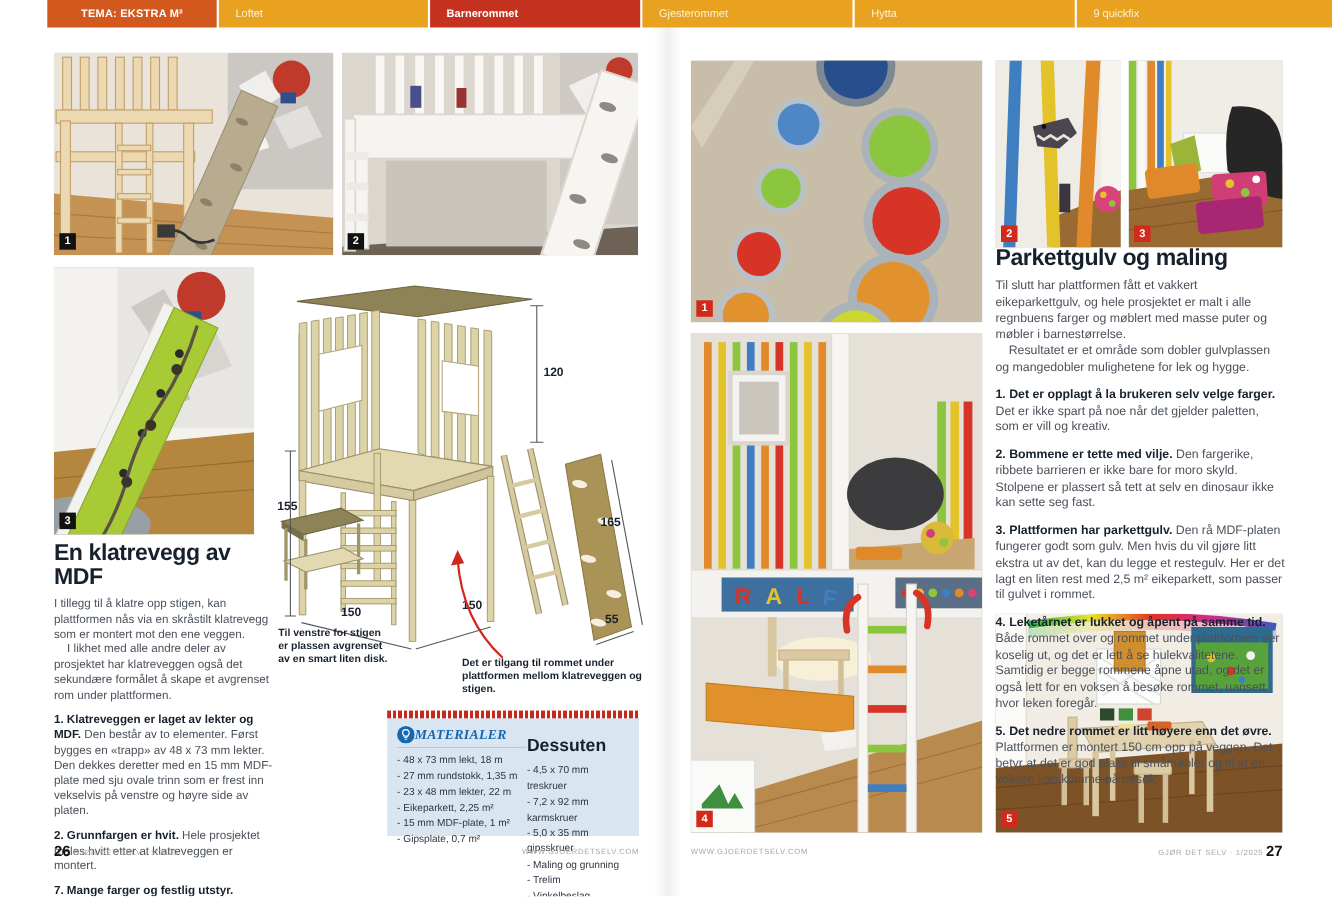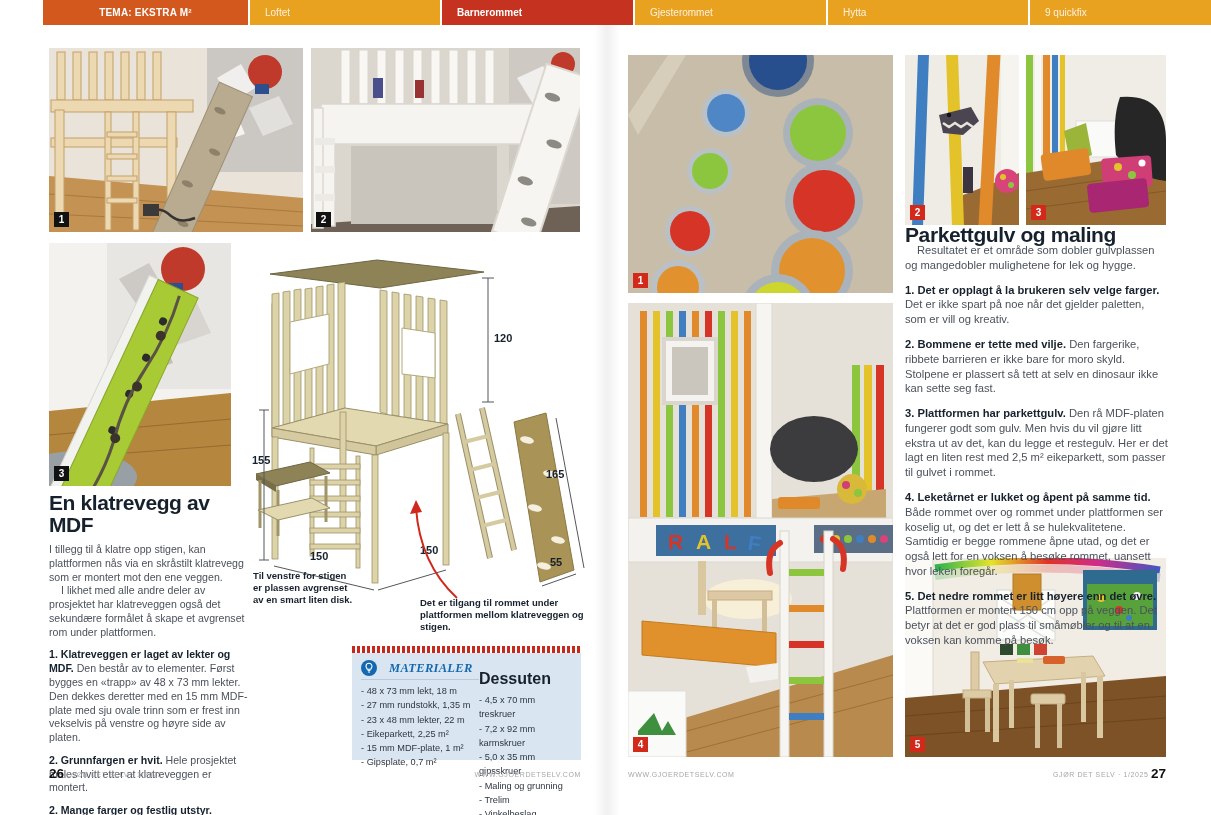--- a/index.html
+++ b/index.html
@@ -35,39 +35,39 @@
   .diagram svg{position:absolute;left:0;top:0;width:358px;height:396px;}
   .dia-note{position:absolute;font-size:9.5px;font-weight:700;line-height:1.28;color:#16212D;}
   .dim{font-family:"Liberation Sans",sans-serif;font-size:11px;font-weight:700;fill:#16212D;}
 
   
   .materials{position:absolute;left:352px;top:646px;width:229px;height:114px;background:#D9E6F2;box-sizing:border-box;}
   .mat-ruler{height:7px;background:repeating-linear-gradient(90deg,#C8271B 0 3px,#ffffff 3px 5px);}
   .mat-inner{display:flex;padding:7px 9px 0 9px;}
   .mat-col1{width:118px;}
   .mat-col2{flex:1;}
-  .mat-head{display:flex;align-items:center;gap:12px;border-bottom:1px solid #b9cadd;padding-bottom:3px;margin-bottom:4px;}
+  .mat-head{display:flex;align-items:center;gap:0;border-bottom:1px solid #b9cadd;padding-bottom:3px;margin-bottom:4px;}
   .mat-title{font-family:"Liberation Serif",serif;font-style:italic;font-weight:700;font-size:12.5px;color:#1468B0;letter-spacing:.3px;}
   .mat-item{font-size:9.2px;line-height:1.55;color:#2e3540;}
   .mat-item::before{content:"- ";}
   .mat-sub{font-size:16px;font-weight:700;color:#16212D;margin:10px 0 5px 0;}
 
   
   .foot{position:absolute;font-size:7px;letter-spacing:.6px;color:#a7a7a7;}
   .foot b{font-size:13.5px;letter-spacing:0;color:#111;vertical-align:-1px;}
   .gutter{position:absolute;left:594px;top:25px;width:26px;height:790px;
           background:linear-gradient(90deg,rgba(0,0,0,0) 0%,rgba(0,0,0,.06) 50%,rgba(0,0,0,0) 100%);}
 </style>
 </head>
 <body>
 
 <div class="canvas">
 
   <div class="navbar">
-    <div class="tab tema" style="width:205px"><span>TEMA: EKSTRA M²</span></div>
+    <div class="tab tema" style="width:154px"><span>TEMA: EKSTRA M²</span></div>
     <div class="tab" style="width:190px"><span>Loftet</span></div>
     <div class="tab active" style="width:191px"><span>Barnerommet</span></div>
     <div class="tab" style="width:191px"><span>Gjesterommet</span></div>
     <div class="tab" style="width:200px"><span>Hytta</span></div>
     <div class="tab last"><span>9 quickfix</span></div>
   </div>
 
   <div class="gutter"></div>
 
   <div class="photo" style="left:49px;top:48px;width:254px;height:184px">
@@ -183,21 +183,21 @@
     </svg>
     <div class="badge black">3</div>
   </div>
 
   <div class="col" style="left:49px;top:492px;width:200px">
     <h1 class="art">En klatrevegg av MDF</h1>
     <p>I tillegg til å klatre opp stigen, kan plattformen nås via en skråstilt klatrevegg som er montert mot den ene veggen.</p>
     <p class="indent">I likhet med alle andre deler av prosjektet har klatreveggen også det sekundære formålet å skape et avgrenset rom under plattformen.</p>
     <p class="step"><span class="lead">1. Klatreveggen er laget av lekter og MDF.</span> <span>Den består av to elementer. Først bygges en «trapp» av 48 x 73 mm lekter. Den dekkes deretter med en 15 mm MDF-plate med sju ovale trinn som er frest inn vekselvis på venstre og høyre side av platen.</span></p>
     <p class="step"><span class="lead">2. Grunnfargen er hvit.</span> <span>Hele prosjektet males hvitt etter at klatreveggen er montert.</span></p>
-    <p class="step"><span class="lead">2. Mange farger og festlig utstyr.</span> </p>
+    <p class="step"><span class="lead">7. Mange farger og festlig utstyr.</span> </p>
   </div>
 
   <div class="diagram">
     <svg viewBox="0 0 358 396">
 
       <polygon points="18,22 125,8 232,20 128,36" fill="#8E8357" stroke="#6f6644" stroke-width="1"></polygon>
 
       <g stroke="#a59a6e" stroke-width="1" fill="#d9cfa5">
         <rect x="20" y="40" width="6" height="132" transform="skewY(-6) translate(0,14)"></rect>
       </g>
@@ -516,20 +516,21 @@
       <rect x="130" y="146" width="5" height="44" fill="#d2bf98"></rect>
         <rect x="152" y="146" width="5" height="44" fill="#d2bf98"></rect>
       <rect x="138" y="98" width="22" height="8" rx="2" fill="#d8622b"></rect>
       <rect x="112" y="100" width="16" height="5" fill="#e8e29a"></rect>
     </svg>
     <div class="badge red">5</div>
   </div>
 
   <div class="col right" style="left:905px;top:224px;width:263px">
     <h1 class="art">Parkettgulv og maling</h1>
+    <p>Til slutt har plattformen fått et vakkert eikeparkettgulv, og hele prosjektet er malt i alle regnbuens farger og møblert med masse puter og møbler i barnestørrelse.</p>
     <p class="indent">Resultatet er et område som dobler gulvplassen og mangedobler mulighetene for lek og hygge.</p>
     <p class="step"><span class="lead">1. Det er opplagt å la brukeren selv velge farger.</span> <span>Det er ikke spart på noe når det gjelder paletten, som er vill og kreativ.</span></p>
     <p class="step"><span class="lead">2. Bommene er tette med vilje.</span> <span>Den fargerike, ribbete barrieren er ikke bare for moro skyld. Stolpene er plassert så tett at selv en dinosaur ikke kan sette seg fast.</span></p>
     <p class="step"><span class="lead">3. Plattformen har parkettgulv.</span> <span>Den rå MDF-platen fungerer godt som gulv. Men hvis du vil gjøre litt ekstra ut av det, kan du legge et restegulv. Her er det lagt en liten rest med 2,5 m² eikeparkett, som passer til gulvet i rommet.</span></p>
     <p class="step"><span class="lead">4. Leketårnet er lukket og åpent på samme tid.</span> <span>Både rommet over og rommet under plattformen ser koselig ut, og det er lett å se hulekvalitetene. Samtidig er begge rommene åpne utad, og det er også lett for en voksen å besøke rommet, uansett hvor leken foregår.</span></p>
     <p class="step"><span class="lead">5. Det nedre rommet er litt høyere enn det øvre.</span> <span>Plattformen er montert 150 cm opp på veggen. Det betyr at det er god plass til småmøbler og til at en voksen kan komme på besøk.</span></p>
   </div>
 
   <div class="foot" style="left:628px;top:771px">WWW.GJOERDETSELV.COM</div>
   <div class="foot" style="left:946px;top:766px;width:220px;text-align:right">

